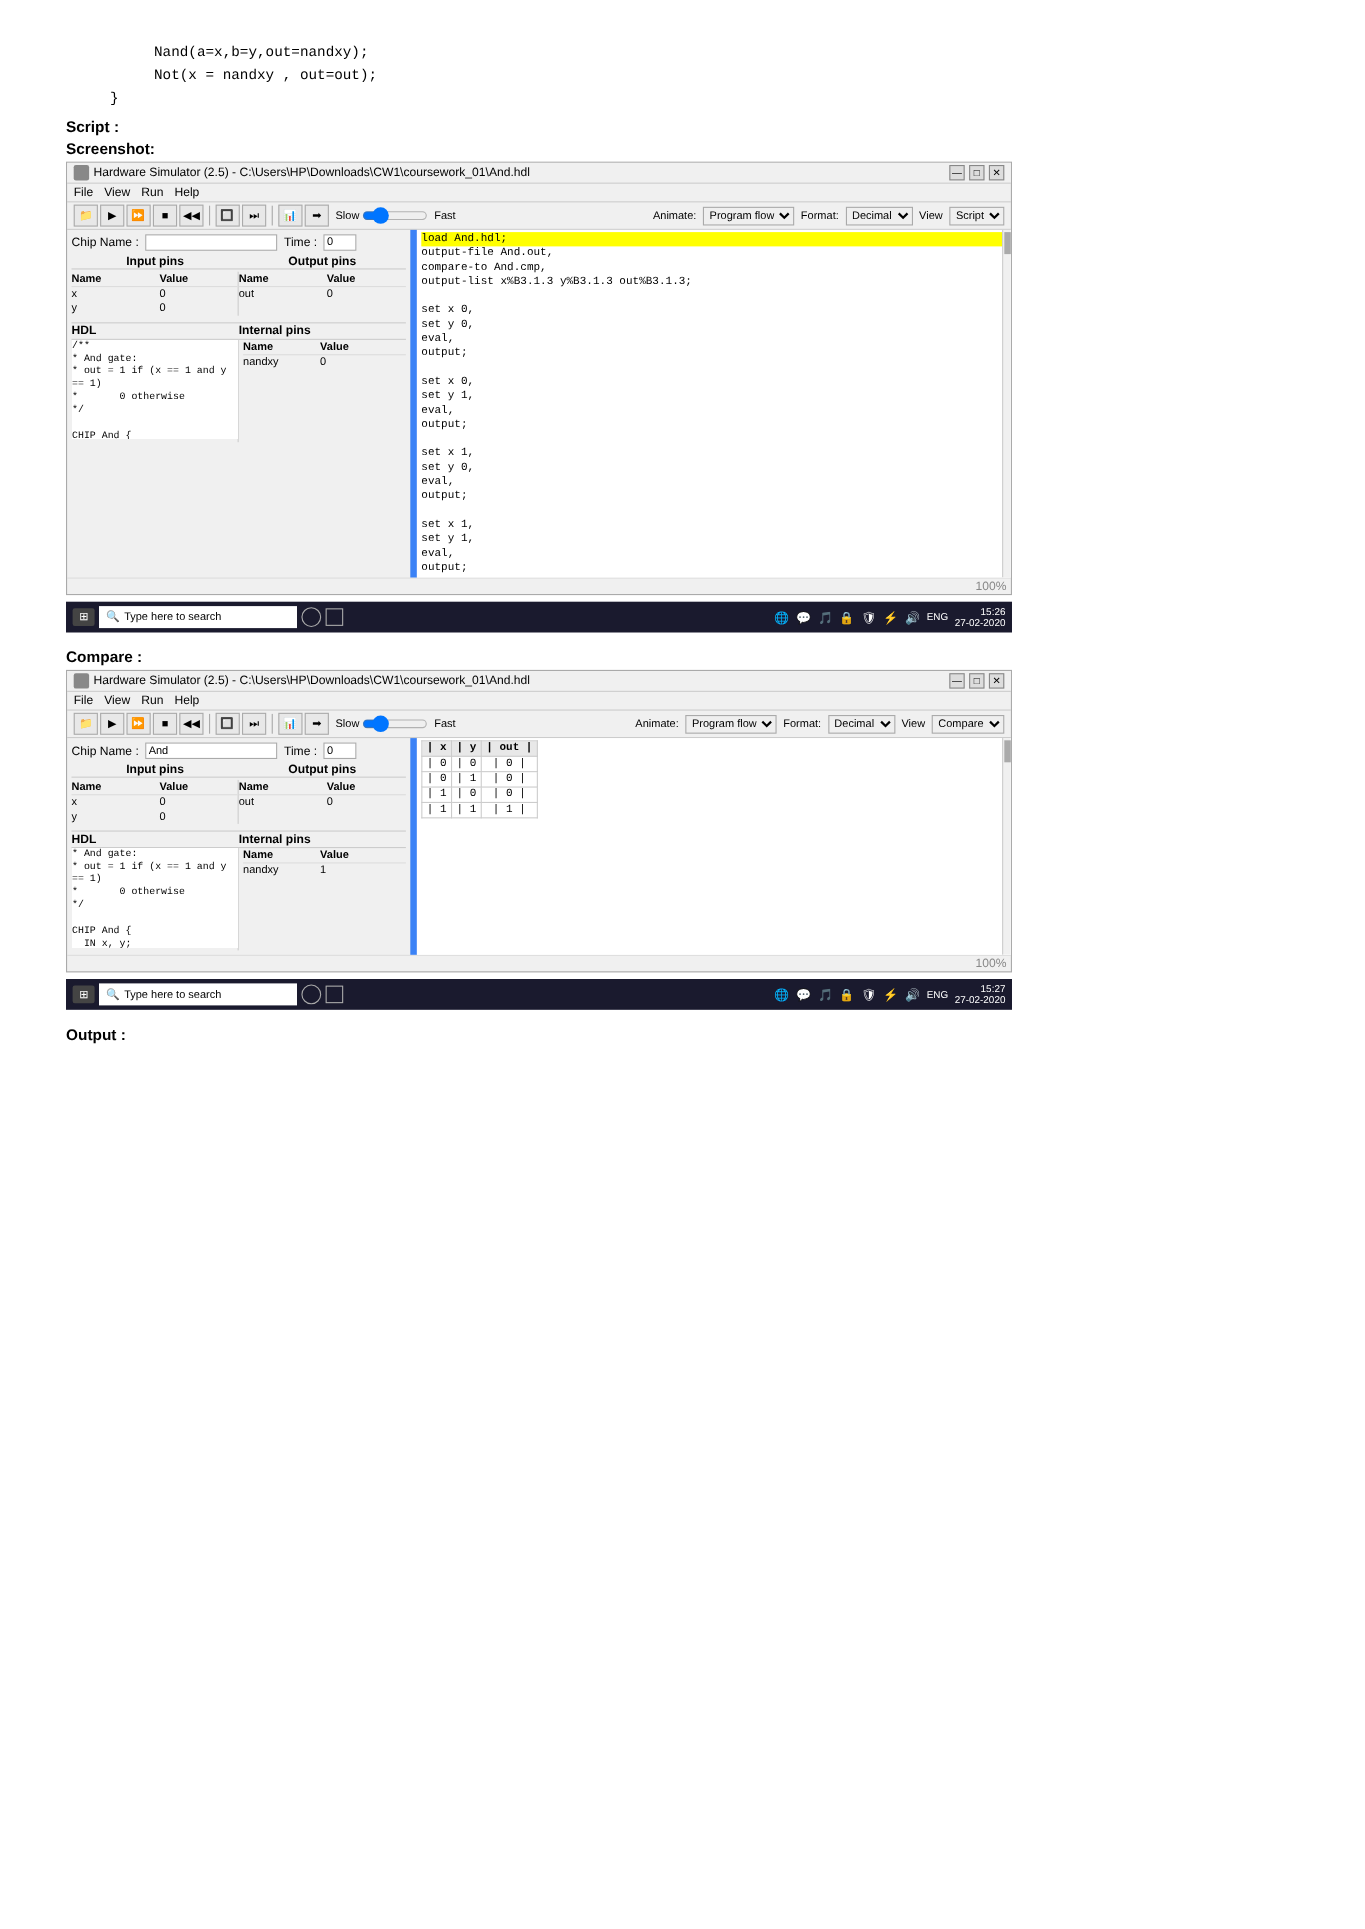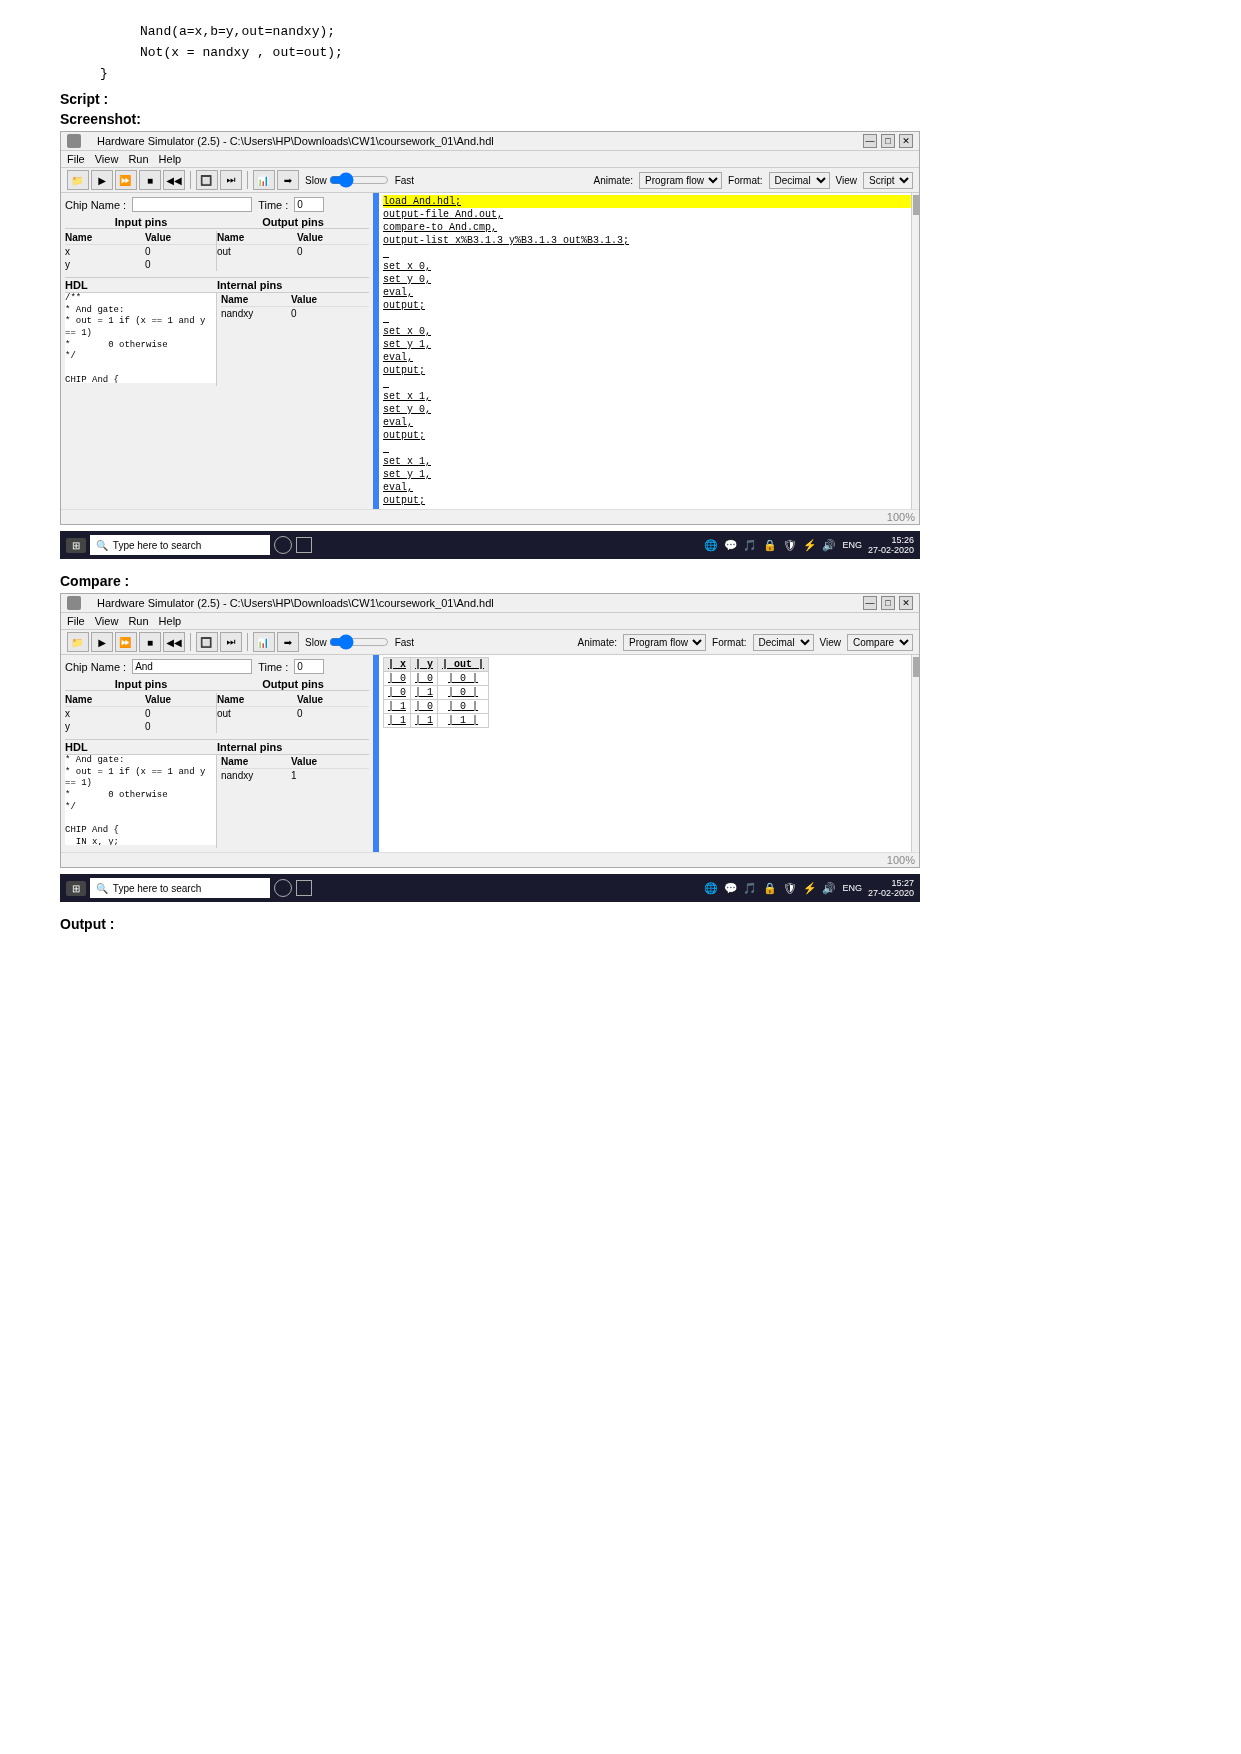--- a/index.html
+++ b/index.html
@@ -6,21 +6,21 @@
     body {
       background: #fff;
       font-family: Arial, sans-serif;
       font-size: 13px;
       color: #000;
       width: 1241px;
       min-height: 1754px;
     }
 
     .page-content {
-      padding: 24px 60px;
+      padding: 40px 60px;
     }
 
     .code-block {
       font-family: 'Courier New', monospace;
       font-size: 13px;
       margin-bottom: 6px;
       padding-left: 80px;
     }
 
     .closing-brace {
@@ -49,21 +49,21 @@
       display: flex;
       align-items: center;
       justify-content: space-between;
       padding: 2px 6px;
       font-size: 11px;
     }
 
     .win-title-left {
       display: flex;
       align-items: center;
-      gap: 16px;
+      gap: 4px;
     }
 
     .win-icon {
       width: 14px;
       height: 14px;
       background: #888;
       border-radius: 2px;
       display: inline-block;
     }
 
@@ -246,21 +246,20 @@
     }
 
     .win-right-panel {
       flex: 1;
       background: #fff;
       font-family: 'Courier New', monospace;
       font-size: 10px;
       padding: 2px 4px;
       position: relative;
       overflow: hidden;
-      text-decoration: underline;
     }
 
     .script-highlight {
       background: #ffff00;
       display: block;
       padding: 1px 0;
     }
 
     .script-line {
       display: block;

